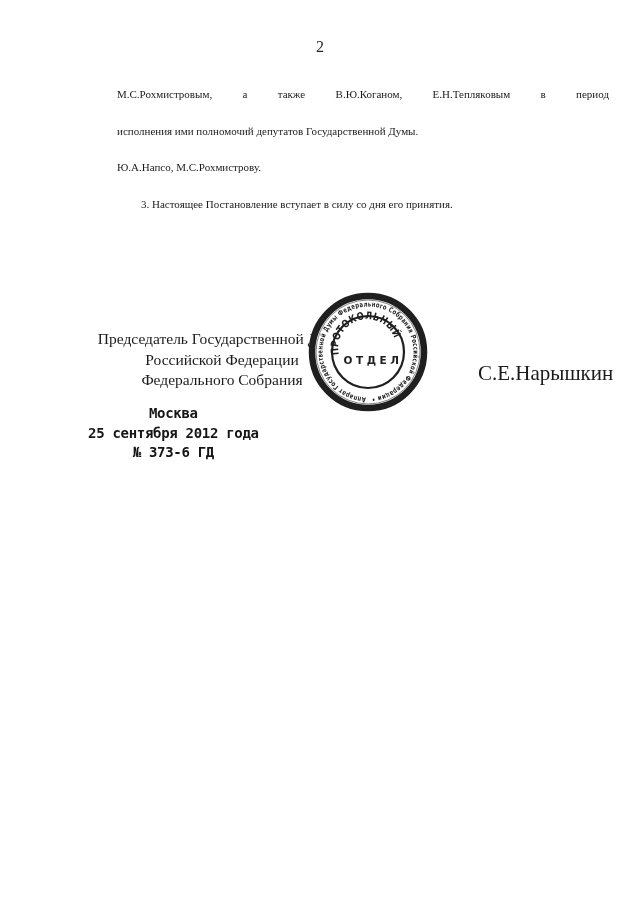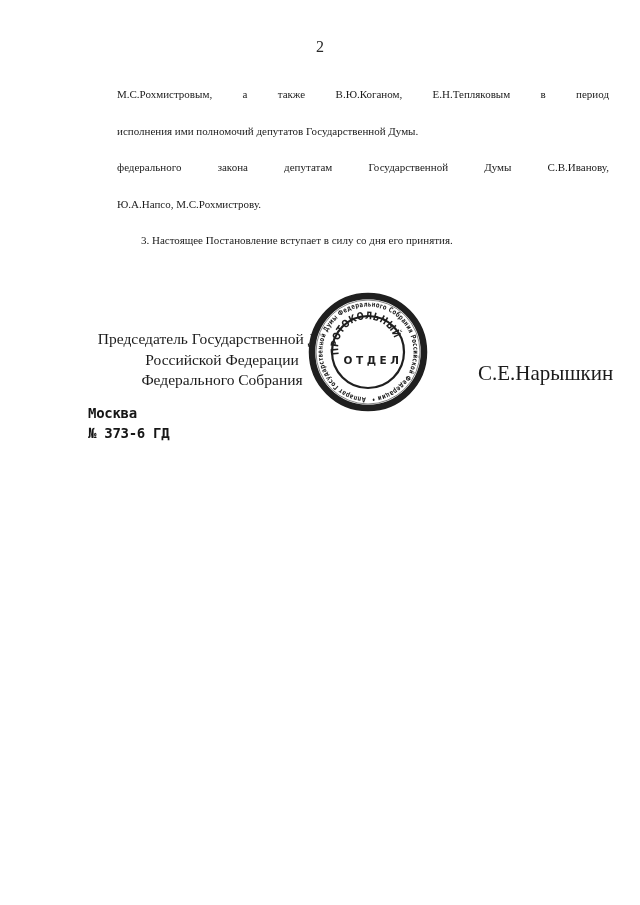--- a/index.html
+++ b/index.html
@@ -56,53 +56,54 @@
   }
   .footerblock {
     position: absolute;
     left: 88px; top: 404px;
     font-family: "DejaVu Sans Mono", monospace;
     font-weight: bold;
     font-size: 14px;
     line-height: 19.6px;
     letter-spacing: -0.3px;
     color: #161616;
+    text-align: center;
   }
   .stamp {
     position: absolute;
     left: 303px; top: 287px;
     width: 130px; height: 130px;
   }
   .stamp text { font-family: "DejaVu Sans", sans-serif; font-weight: bold; }
 </style>
 </head>
 <body>
 
 <div class="page">
 
   <div class="pagenum">2</div>
 
   <div class="bodytext">
     <div class="jline">М.С.Рохмистровым, а также В.Ю.Коганом, Е.Н.Тепляковым в период</div>
     <div class="lline">исполнения ими полномочий депутатов Государственной Думы.</div>
-    <div class="jline">федерального закона депутатам Государственной Думы С.В.Иванову,</div>
     <div class="lline">Ю.А.Напсо, М.С.Рохмистрову.</div>
     <div class="lline indent">3. Настоящее Постановление вступает в силу со дня его принятия.</div>
   </div>
 
   <div class="sig-title">
     <div>Председатель Государственной Думы</div>
     <div>Российской Федерации</div>
     <div>Федерального Собрания</div>
   </div>
 
   <div class="sig-name">С.Е.Нарышкин</div>
 
   <div class="footerblock">
     <div>Москва</div>
+    <div>25 сентября 2012 года</div>
     <div>№ 373-6 ГД</div>
   </div>
 
   <svg class="stamp" viewBox="-65 -65 130 130" width="130" height="130" aria-hidden="true">
     <defs>
       <path id="ringPath" d="M 0,45.5 A 45.5,45.5 0 1 1 0,-45.5 A 45.5,45.5 0 1 1 0,45.5"></path>
     </defs>
 
     <circle r="59" fill="#ffffff"></circle>
 

